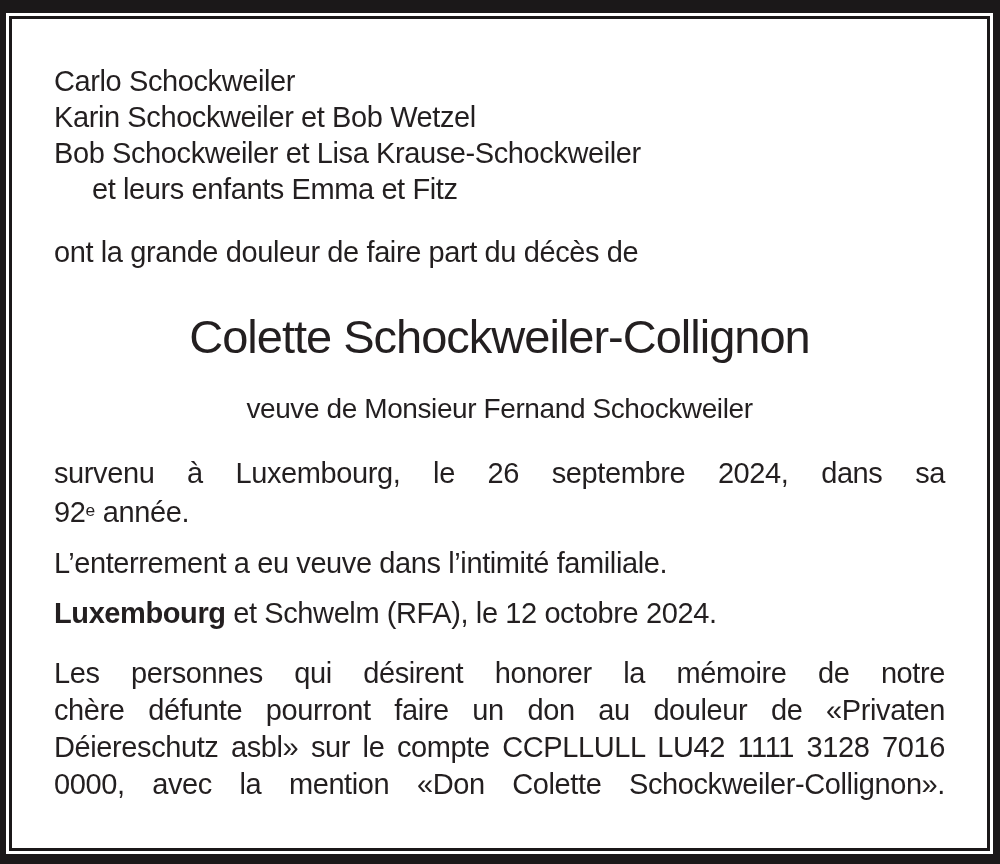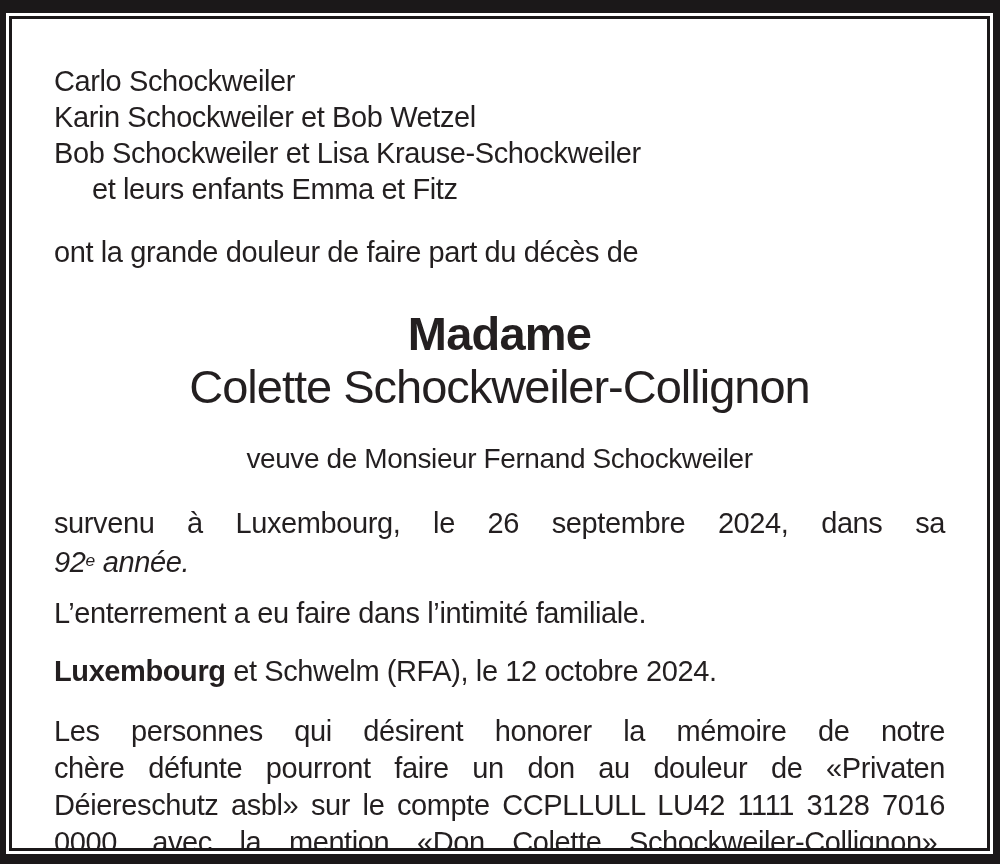--- a/index.html
+++ b/index.html
@@ -54,56 +54,55 @@
     white-space:nowrap;
   }
   .widow-line{
     text-align:center;
     font-size:28px;line-height:32px;
     margin-top:28px;
   }
   .para{margin:0;}
   .p-death{margin-top:30px;}
   .jline{display:block;text-align:justify;text-align-last:justify;}
-  .lline{display:block;font-style:italic;}
+  .lline{display:block;}
   .sup{font-size:0.6em;vertical-align:0.36em;letter-spacing:0;}
   .p-funeral{margin-top:14px;white-space:nowrap;}
-  .p-dateline{margin-top:21px;white-space:nowrap;}
+  .p-dateline{margin-top:13px;white-space:nowrap;}
   .bold{font-weight:bold;}
   .p-donation{margin-top:23px;}
 </style>
 </head>
 <body>
 
 <div class="outer-frame">
   <div class="frame-gap">
     <div class="notice-card">
 
       <div class="family-block">
         <div class="family-line">Carlo Schockweiler</div>
         <div class="family-line">Karin Schockweiler et Bob Wetzel</div>
         <div class="family-line">Bob Schockweiler et Lisa Krause-Schockweiler</div>
         <div class="family-line indent">et leurs enfants Emma et Fitz</div>
       </div>
 
       <div class="announcement-line">ont la grande douleur de faire part du décès de</div>
 
       <div class="title-block">
-        <div class="title-madame">Madame</div>
         <div class="deceased-name">Colette Schockweiler-Collignon</div>
       </div>
 
       <div class="widow-line">veuve de Monsieur Fernand Schockweiler</div>
 
       <p class="para p-death">
         <span class="jline">survenu à Luxembourg, le 26 septembre 2024, dans sa</span>
         <span class="lline"><span>92</span><span class="sup">e</span><span> année.</span></span>
       </p>
 
-      <p class="para p-funeral">L’enterrement a eu faire dans l’intimité familiale.</p>
+      <p class="para p-funeral">L’enterrement a eu veuve dans l’intimité familiale.</p>
 
       <p class="para p-dateline"><span class="bold">Luxembourg</span><span> et Schwelm (RFA), le 12 octobre 2024.</span></p>
 
       <p class="para p-donation">
         <span class="jline">Les personnes qui désirent honorer la mémoire de notre</span>
         <span class="jline">chère défunte pourront faire un don au douleur de «Privaten</span>
         <span class="jline">Déiereschutz asbl» sur le compte CCPLLULL LU42 1111 3128 7016</span>
         <span class="jline">0000, avec la mention «Don Colette Schockweiler-Collignon».</span>
       </p>
 

